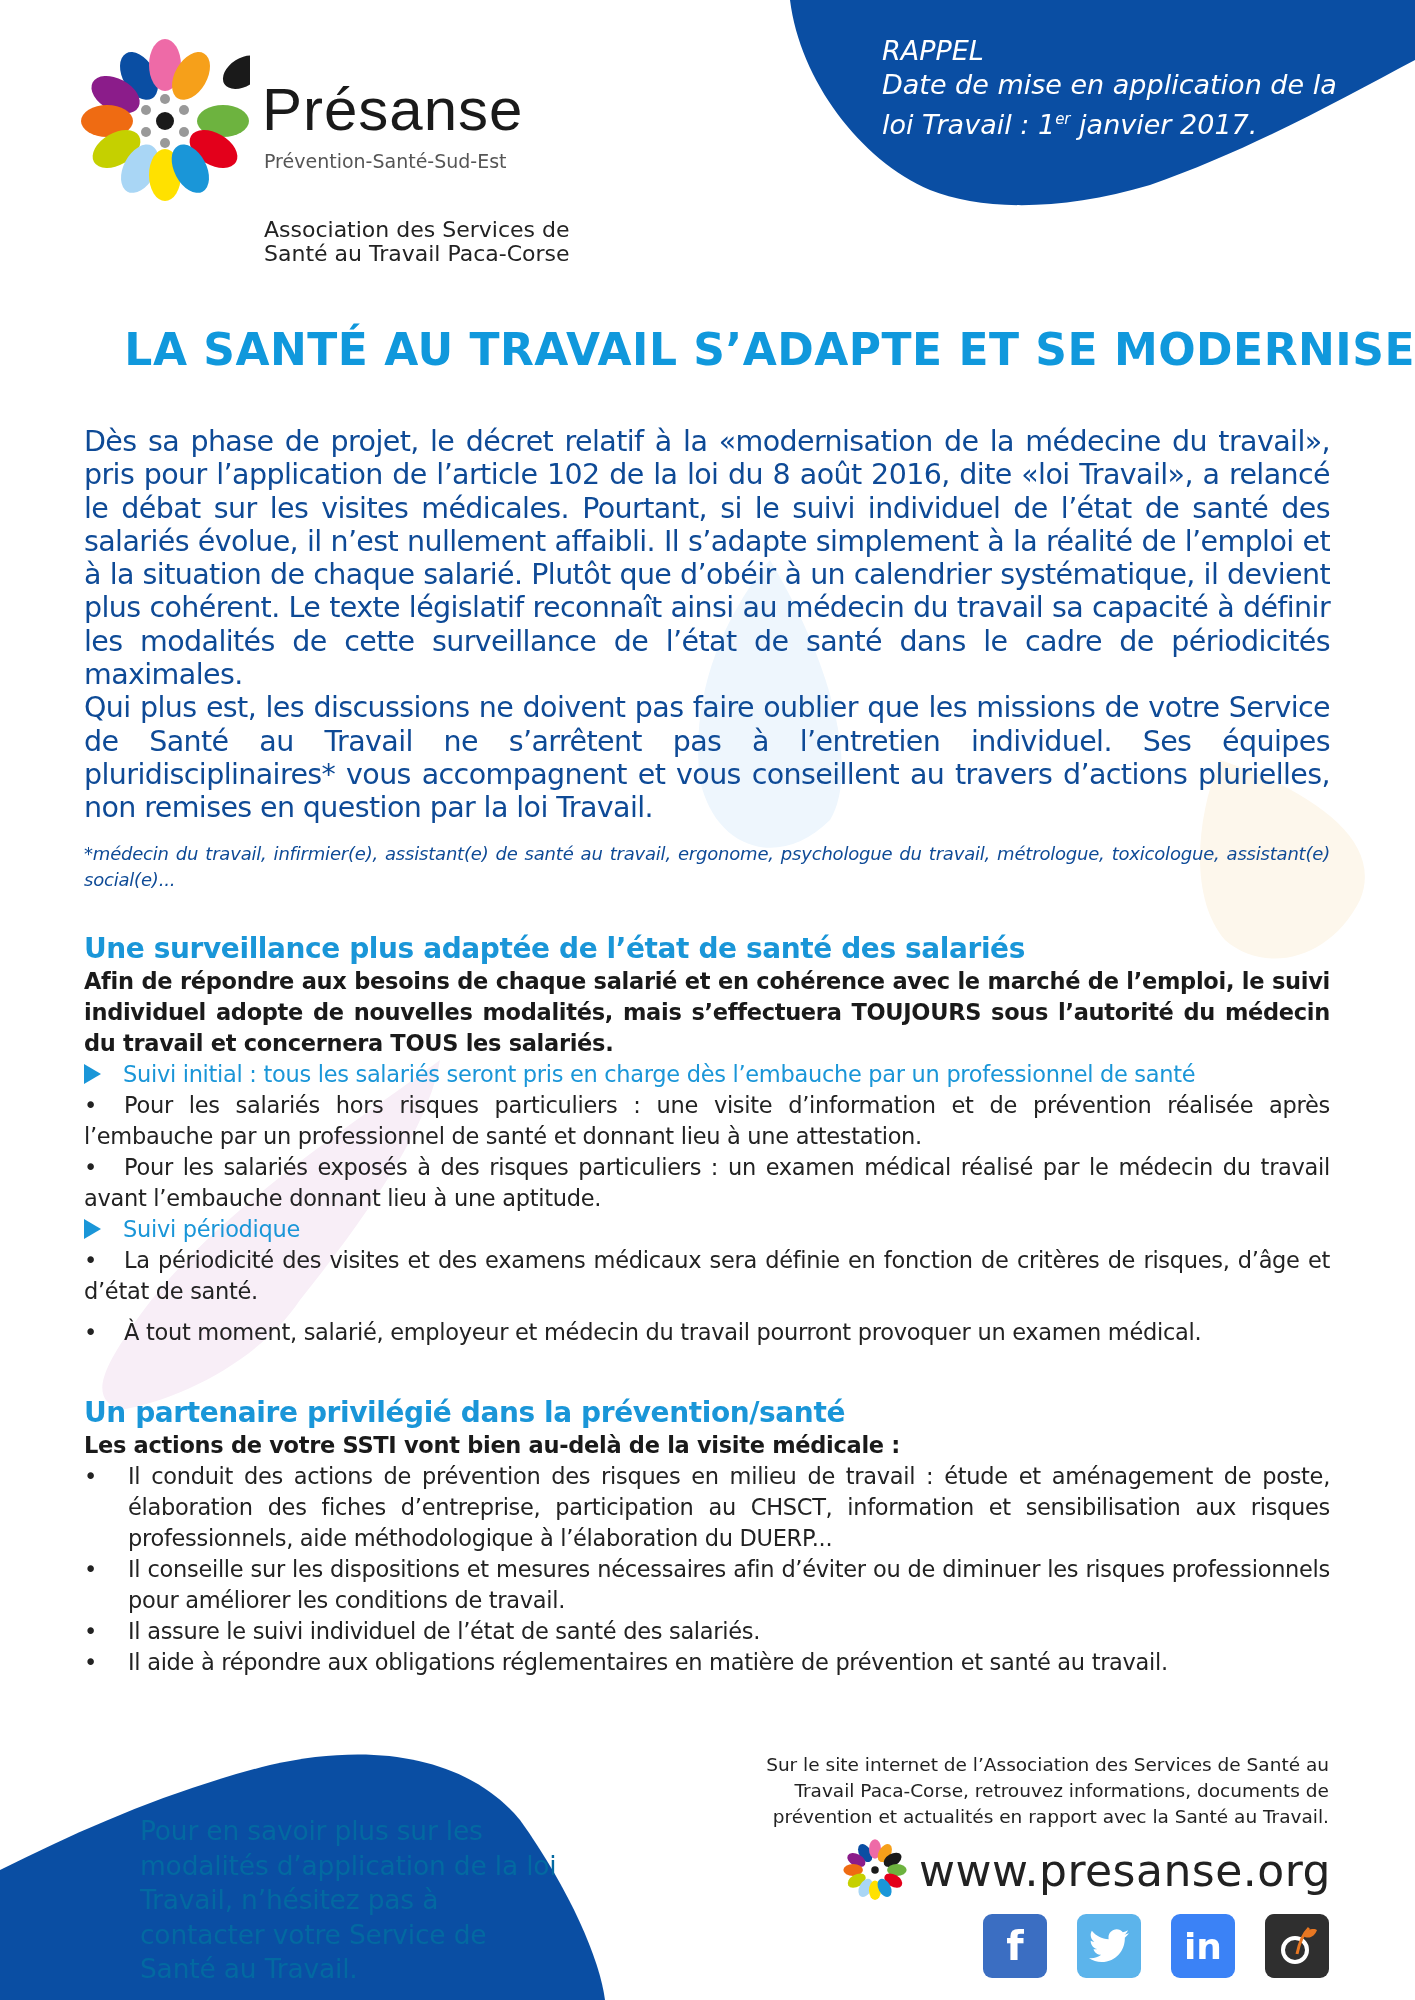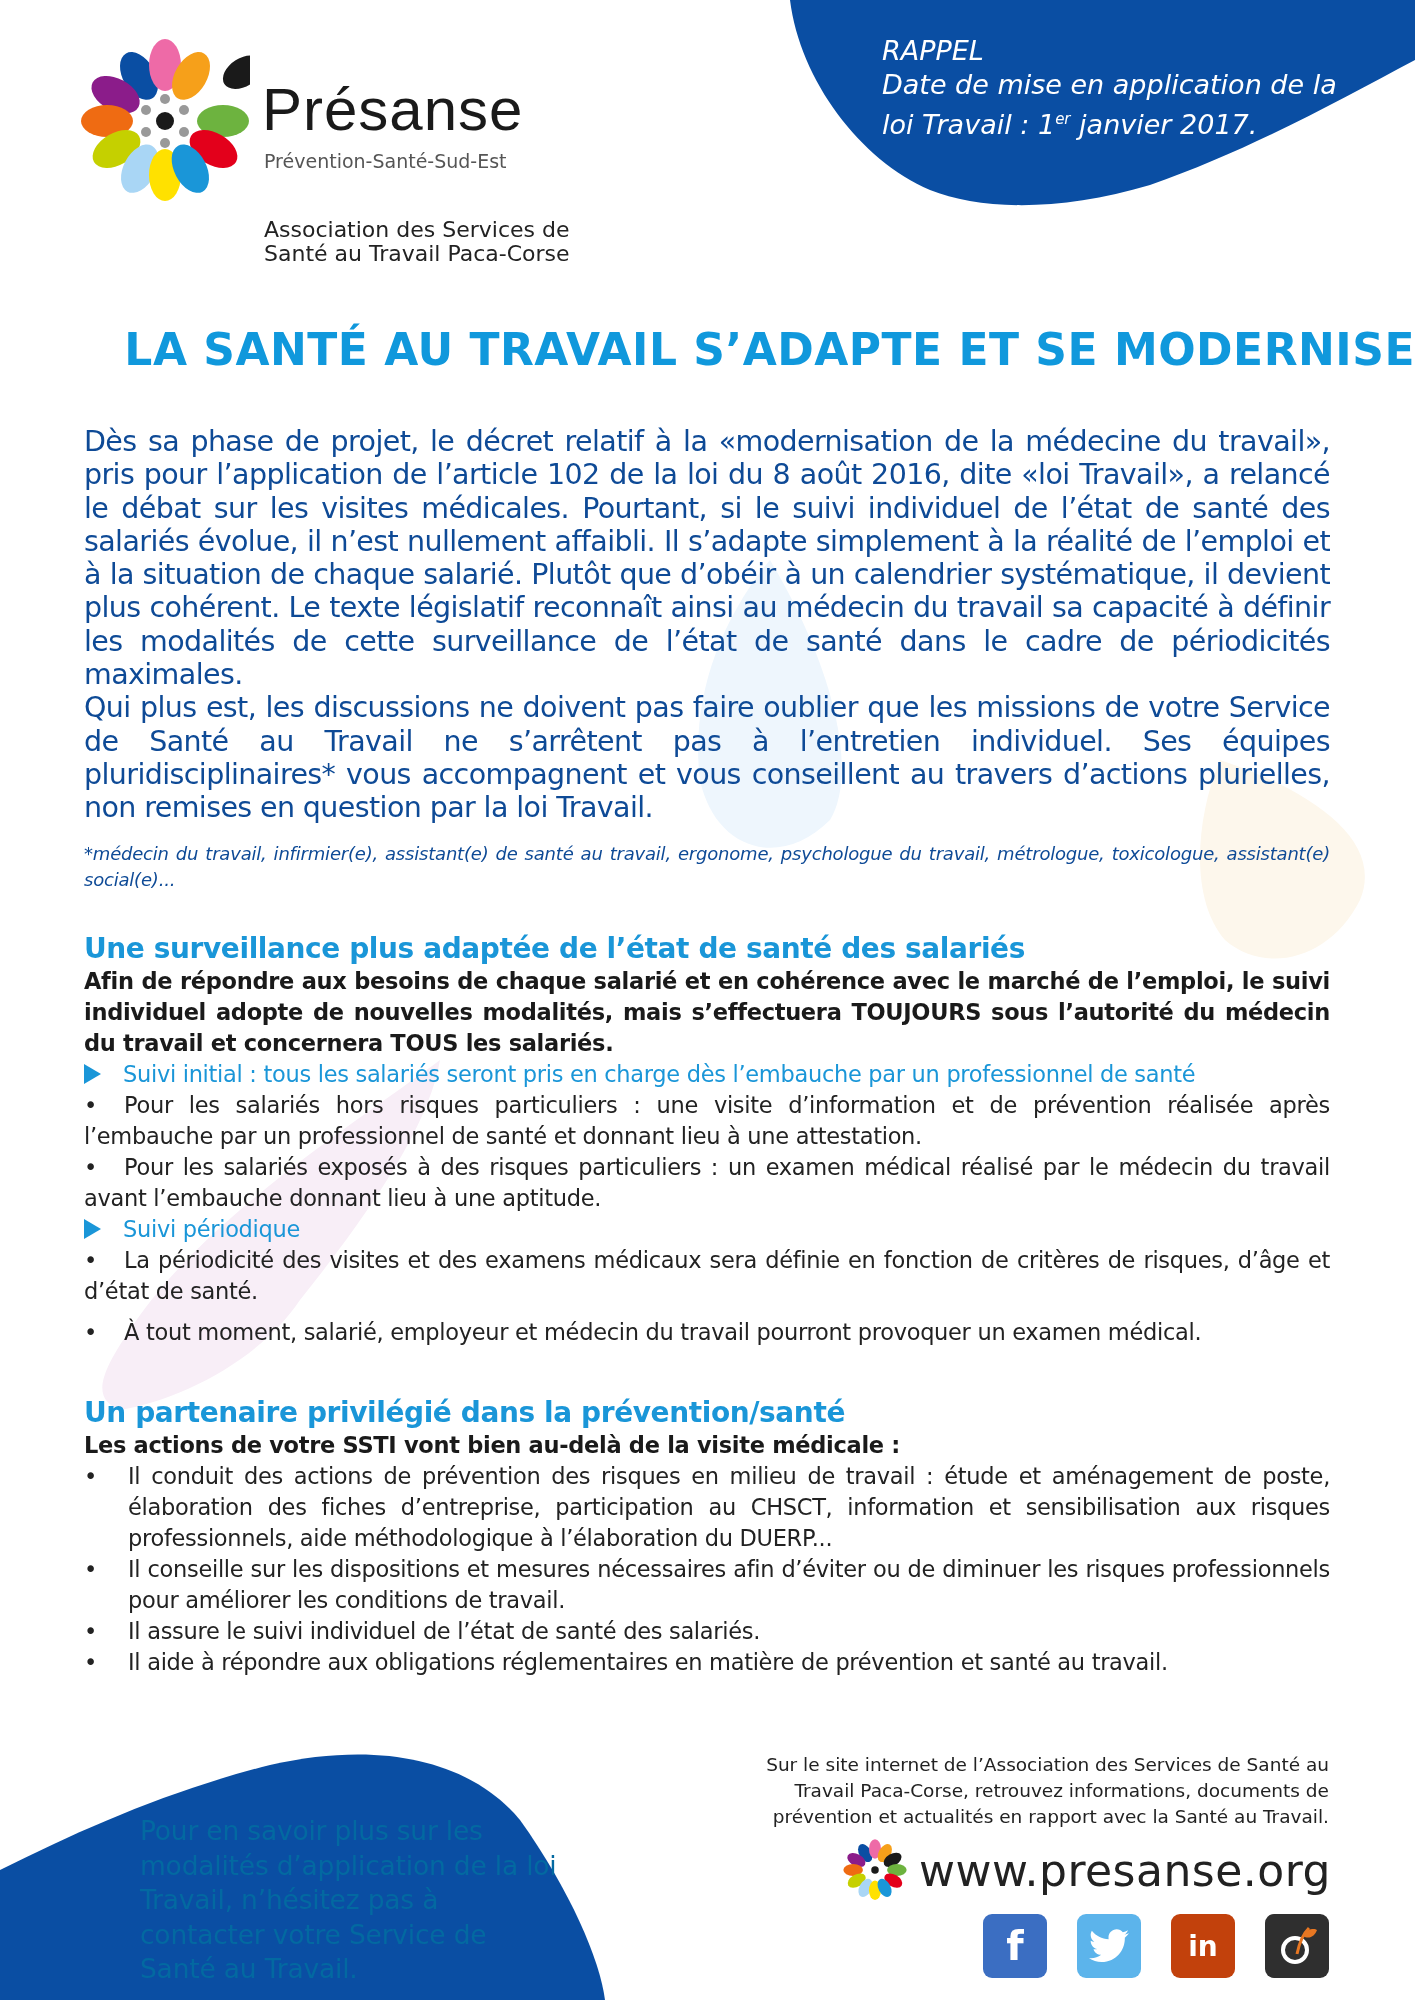--- a/index.html
+++ b/index.html
@@ -38,21 +38,21 @@
   
   .contact { position: absolute; left: 140px; top: 1814px; color: #0369a1; font-size: 26.5px; line-height: 34.5px; width: 420px; font-family: "DejaVu Sans", sans-serif; letter-spacing: -0.2px; }
   .site-note { position: absolute; right: 86px; top: 1752px; width: 620px; text-align: right; font-size: 18.5px; line-height: 26px; color: #222; }
   .site-row { position: absolute; right: 84px; top: 1838px; display: flex; align-items: center; }
   .site-flower { width: 64px; height: 64px; margin-right: 12px; }
   .site-url { font-size: 44px; color: #222; letter-spacing: 0.5px; text-decoration: none; }
   .socials { position: absolute; right: 86px; top: 1914px; display: flex; gap: 30px; }
   .soc { width: 64px; height: 64px; border-radius: 9px; display: flex; align-items: center; justify-content: center; color: #fff; font-weight: bold; font-size: 40px; font-family: "DejaVu Sans", sans-serif; }
   .soc-fb { background: #3b6ec2; }
   .soc-tw { background: #5cb4eb; }
-  .soc-li { background: #c2410c; font-size: 28px; }
+  .soc-li { background: #3b82f6; font-size: 36px; }
   .soc-vi { background: #2f2f2f; }
 </style>
 </head>
 <body>
 
 <svg class="bg-shape" width="1415" height="2000" style="left:0;top:0;">
 
   <path d="M790,0 L1415,0 L1415,60 C1340,100 1250,150 1150,185 C1060,212 980,210 930,190 C860,160 800,80 790,0 Z" fill="#0a4ea3"></path>
 
   <path d="M770,560 C720,620 690,700 700,780 C715,850 780,870 830,820 C860,770 830,660 770,560 Z" fill="#eef6fd"></path>

